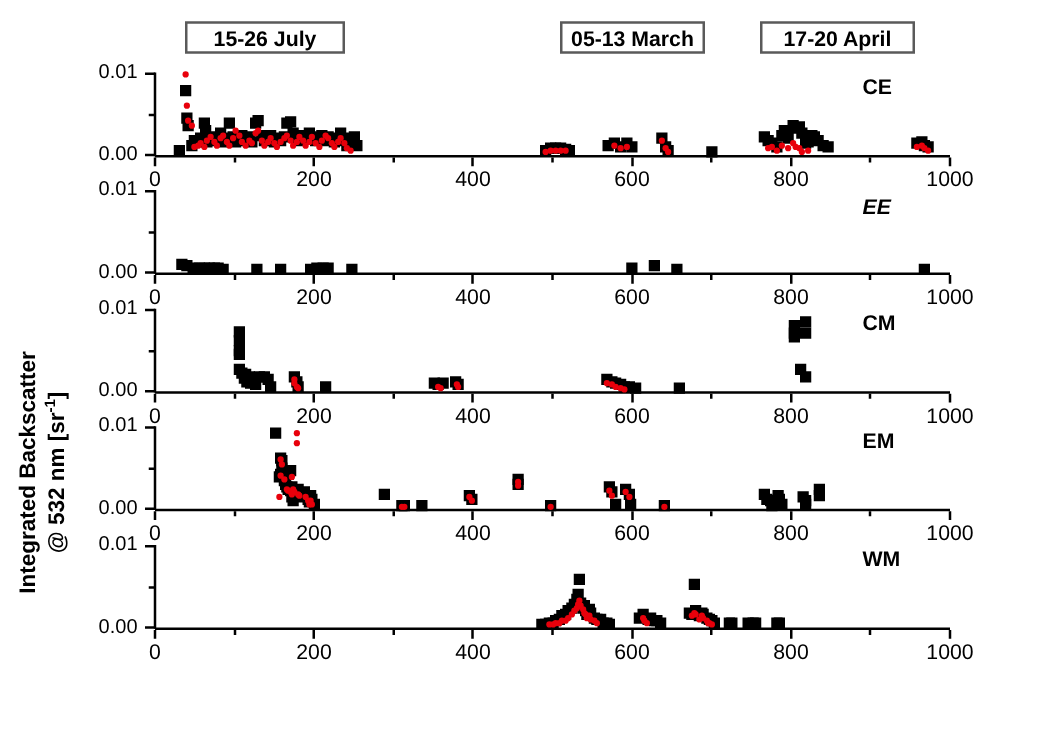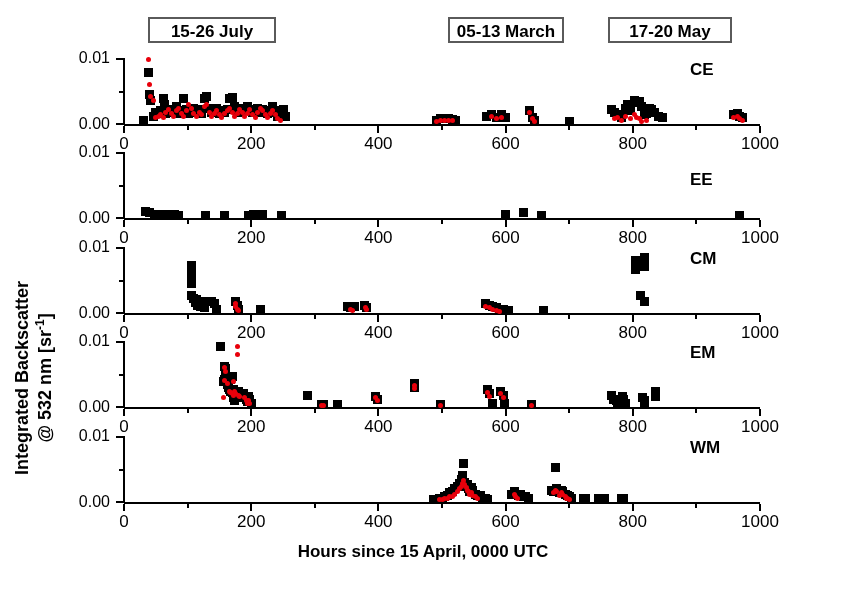--- a/index.html
+++ b/index.html
@@ -44,21 +44,21 @@
   #ytitle .l2 sup{font-size:12px;}
 </style>
 </head>
 <body>
 
 <div id="figure">
 
   <div id="period-boxes">
       <div class="period-box" style="left: 148px; top: 17px; width: 128px;"><span>15-26 July</span></div>
       <div class="period-box" style="left: 448px; top: 17px; width: 116px;"><span>05-13 March</span></div>
-      <div class="period-box" style="left: 608px; top: 17px; width: 124px;"><span>17-20 May</span></div>
+      <div class="period-box" style="left: 608px; top: 17px; width: 124px;"><span>17-20 April</span></div>
     </div>
 
   <div id="ytitle" style="left:12px;top:475px;">
     <div class="l1">Integrated Backscatter</div>
     <div class="l2"><span>@ 532 nm [sr</span><sup>-1</sup><span>]</span></div>
   </div>
 
   <div id="panels">
       <div class="panel" style="left: 0px; top: 0px; width: 846px; height: 595px;">
         <div class="axis-y" style="left: 123px; top: 58px; height: 67px;"></div>
@@ -279,21 +279,21 @@
         <div class="tick-label-x" style="left: 505.6px; top: 228px;">600</div>
         <div class="tick-x" style="left: 631.8px; top: 220px; height: 7px;"></div>
         <div class="tick-label-x" style="left: 632.8px; top: 228px;">800</div>
         <div class="tick-x" style="left: 759px; top: 220px; height: 7px;"></div>
         <div class="tick-label-x" style="left: 760px; top: 228px;">1000</div>
         <div class="tick-x" style="left: 186.6px; top: 220px; height: 4px;"></div>
         <div class="tick-x" style="left: 313.8px; top: 220px; height: 4px;"></div>
         <div class="tick-x" style="left: 441px; top: 220px; height: 4px;"></div>
         <div class="tick-x" style="left: 568.2px; top: 220px; height: 4px;"></div>
         <div class="tick-x" style="left: 695.4px; top: 220px; height: 4px;"></div>
-        <div class="panel-tag" style="left: 690px; top: 170px;">EE</div>
+        <div class="panel-tag" style="left: 690px; top: 156px; font-style: italic;">EE</div>
         <div class="mark k" style="width: 9px; height: 9px; left: 141.124px; top: 206.9px; background: rgb(0, 0, 0);"></div>
         <div class="mark k" style="width: 9px; height: 9px; left: 144.94px; top: 208.22px; background: rgb(0, 0, 0);"></div>
         <div class="mark k" style="width: 9px; height: 9px; left: 150.028px; top: 210.2px; background: rgb(0, 0, 0);"></div>
         <div class="mark k" style="width: 9px; height: 9px; left: 155.116px; top: 210.2px; background: rgb(0, 0, 0);"></div>
         <div class="mark k" style="width: 9px; height: 9px; left: 158.932px; top: 209.54px; background: rgb(0, 0, 0);"></div>
         <div class="mark k" style="width: 9px; height: 9px; left: 162.748px; top: 209.54px; background: rgb(0, 0, 0);"></div>
         <div class="mark k" style="width: 9px; height: 9px; left: 166.564px; top: 210.2px; background: rgb(0, 0, 0);"></div>
         <div class="mark k" style="width: 9px; height: 9px; left: 170.38px; top: 210.2px; background: rgb(0, 0, 0);"></div>
         <div class="mark k" style="width: 9px; height: 9px; left: 174.196px; top: 210.86px; background: rgb(0, 0, 0);"></div>
         <div class="mark k" style="width: 9px; height: 9px; left: 200.908px; top: 210.86px; background: rgb(0, 0, 0);"></div>
@@ -616,14 +616,13 @@
         <div class="mark r" style="width: 5px; height: 5px; left: 556.524px; top: 492.9px; background: rgb(232, 0, 11);"></div>
         <div class="mark r" style="width: 5px; height: 5px; left: 559.068px; top: 490.26px; background: rgb(232, 0, 11);"></div>
         <div class="mark r" style="width: 5px; height: 5px; left: 560.34px; top: 491.58px; background: rgb(232, 0, 11);"></div>
         <div class="mark r" style="width: 5px; height: 5px; left: 562.884px; top: 494.22px; background: rgb(232, 0, 11);"></div>
         <div class="mark r" style="width: 5px; height: 5px; left: 564.156px; top: 495.54px; background: rgb(232, 0, 11);"></div>
         <div class="mark r" style="width: 5px; height: 5px; left: 565.428px; top: 495.54px; background: rgb(232, 0, 11);"></div>
         <div class="mark r" style="width: 5px; height: 5px; left: 566.7px; top: 496.86px; background: rgb(232, 0, 11);"></div>
       </div>
     </div>
 
-  <div id="xtitle" style="top:542px;">Hours since 15 April, 0000 UTC</div>
 </div>
 
 </body></html>

